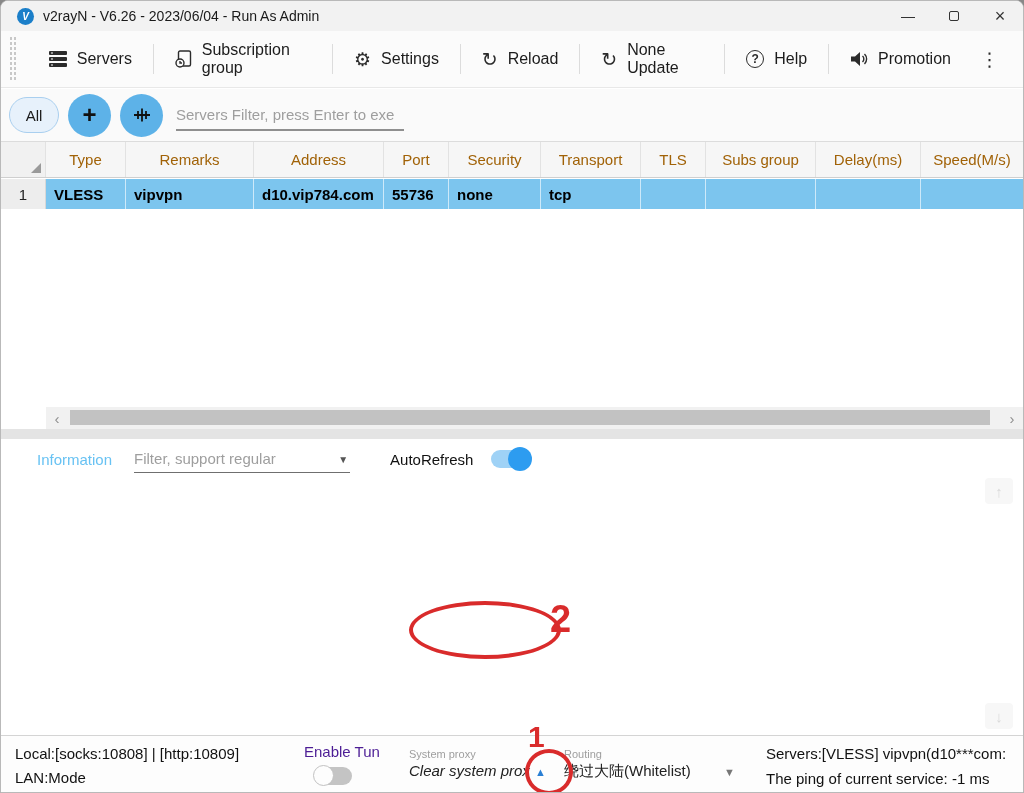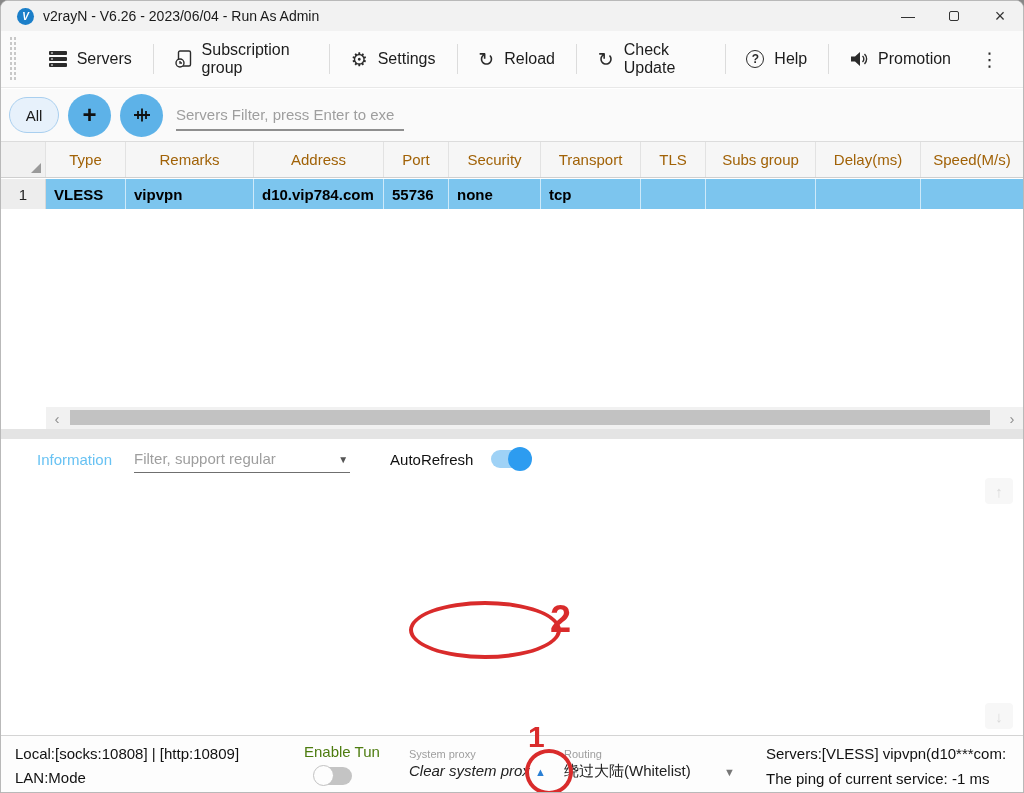--- a/index.html
+++ b/index.html
@@ -103,21 +103,21 @@
                border:4px solid #d92b2b; border-radius:50%; }
   .num-2 { position:absolute; left:549px; top:597px; font-size:38px; }
   .num-1 { position:absolute; left:527px; top:719px; font-size:30px; }
   .circle-1 { position:absolute; left:524px; top:748px; width:48px; height:46px;
               border:4px solid #d92b2b; border-radius:50%; }
 
   
   .statusbar { position:absolute; top:734px; left:0; right:0; height:59px; background:#fdfdfd;
                border-top:1px solid #d4d4d4; }
   .sb-local { position:absolute; left:14px; top:6px; font-size:15px; color:#111; line-height:24px; }
-  .sb-tun-label { position:absolute; left:303px; top:7px; font-size:15px; color:#4d7c0f; }
+  .sb-tun-label { position:absolute; left:303px; top:7px; font-size:15px; color:#4c1d95; }
   .sb-tun-toggle { position:absolute; left:313px; top:31px; }
   .sb-group-label { font-size:11px; color:#9e9e9e; }
   .sb-group-value { font-size:15px; color:#222; white-space:nowrap; overflow:hidden; margin-top:2px; }
   .sb-sysproxy { position:absolute; left:408px; top:12px; width:150px; }
   .sb-sysproxy .sb-group-value { width:124px;font-style:italic; }
   .sys-caret { position:absolute; left:126px; top:18px; font-size:11px; color:#2a7fd4; }
   .sb-routing { position:absolute; left:563px; top:12px; width:178px; }
   .rt-caret { position:absolute; left:160px; top:18px; font-size:11px; color:#777; }
   .sb-right { position:absolute; left:765px; top:5px; font-size:15px; color:#111; line-height:25px; white-space:nowrap; }
 
@@ -180,21 +180,21 @@
       <span>Settings</span>
     </div>
     <div class="tb-sep"></div>
     <div class="tb-item">
       <span class="tb-glyph">↻</span>
       <span>Reload</span>
     </div>
     <div class="tb-sep"></div>
     <div class="tb-item">
       <span class="tb-glyph">↻</span>
-      <span>Check Update</span>
+      <span>None Update</span>
     </div>
     <div class="tb-sep"></div>
     <div class="tb-item">
       <span style="width:18px;height:18px;border:1.5px solid #2b2b2b;border-radius:50%;display:flex;align-items:center;justify-content:center;font-size:12px;font-weight:bold;color:#2b2b2b;">?</span>
       <span>Help</span>
     </div>
     <div class="tb-sep"></div>
     <div class="tb-item">
       <span>
         <svg width="18" height="16" viewBox="0 0 18 16">

